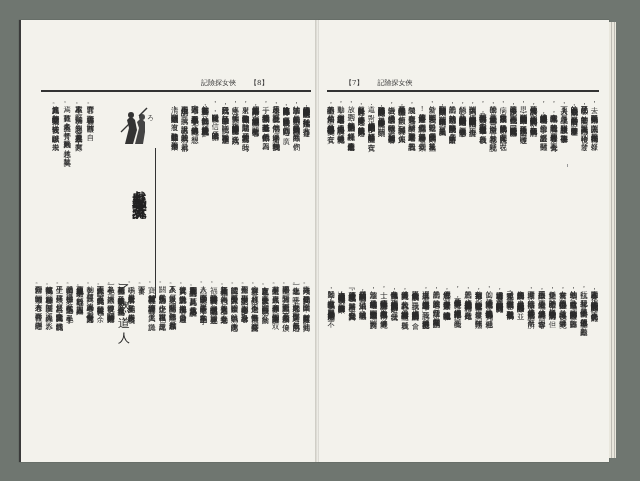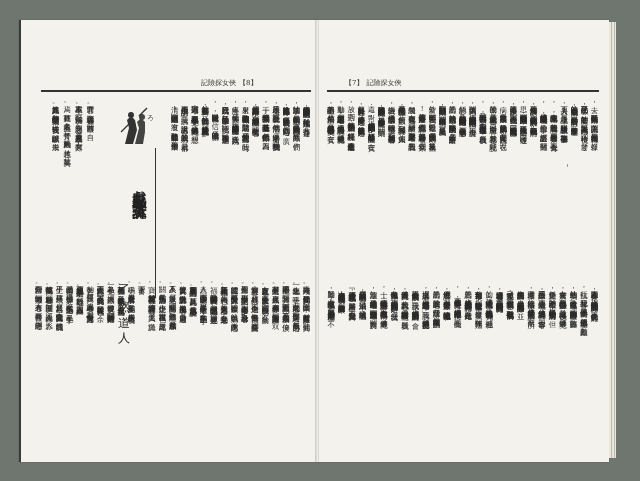--- a/index.html
+++ b/index.html
@@ -18,21 +18,21 @@
   .page.left { left:0; width:298px; border-left:2px solid #3a3a3a; }
   .page.right { left:300px; width:290px; }
   .page-edges {
     position:absolute; left:590px; top:2px; width:7px; height:436px;
     background:repeating-linear-gradient(90deg,#e9e7dd 0 2px,#bdbbb3 2px 3px);
   }
   .gutter { position:absolute; left:296px; top:0; width:6px; height:442px;
     background:linear-gradient(90deg,#c9c7bf,#f3f2ec 50%,#c9c7bf); }
   .header {
     position:absolute; top:58px; height:10px; font-size:7px; color:#333;
-    display:flex; align-items:center; gap:3px;
+    display:flex; align-items:center; gap:14px;
   }
   .header-rule { position:absolute; top:70px; height:2px; background:#333; }
   .cols {
     position:absolute; display:flex; flex-direction:row-reverse; gap:2px;
   }
   .col {
     writing-mode:vertical-rl; font-size:7.4px; line-height:9.6px; color:#2b2b2b;
     height:100%; overflow:hidden; letter-spacing:0.3px; white-space:nowrap;
   }
   .title {

